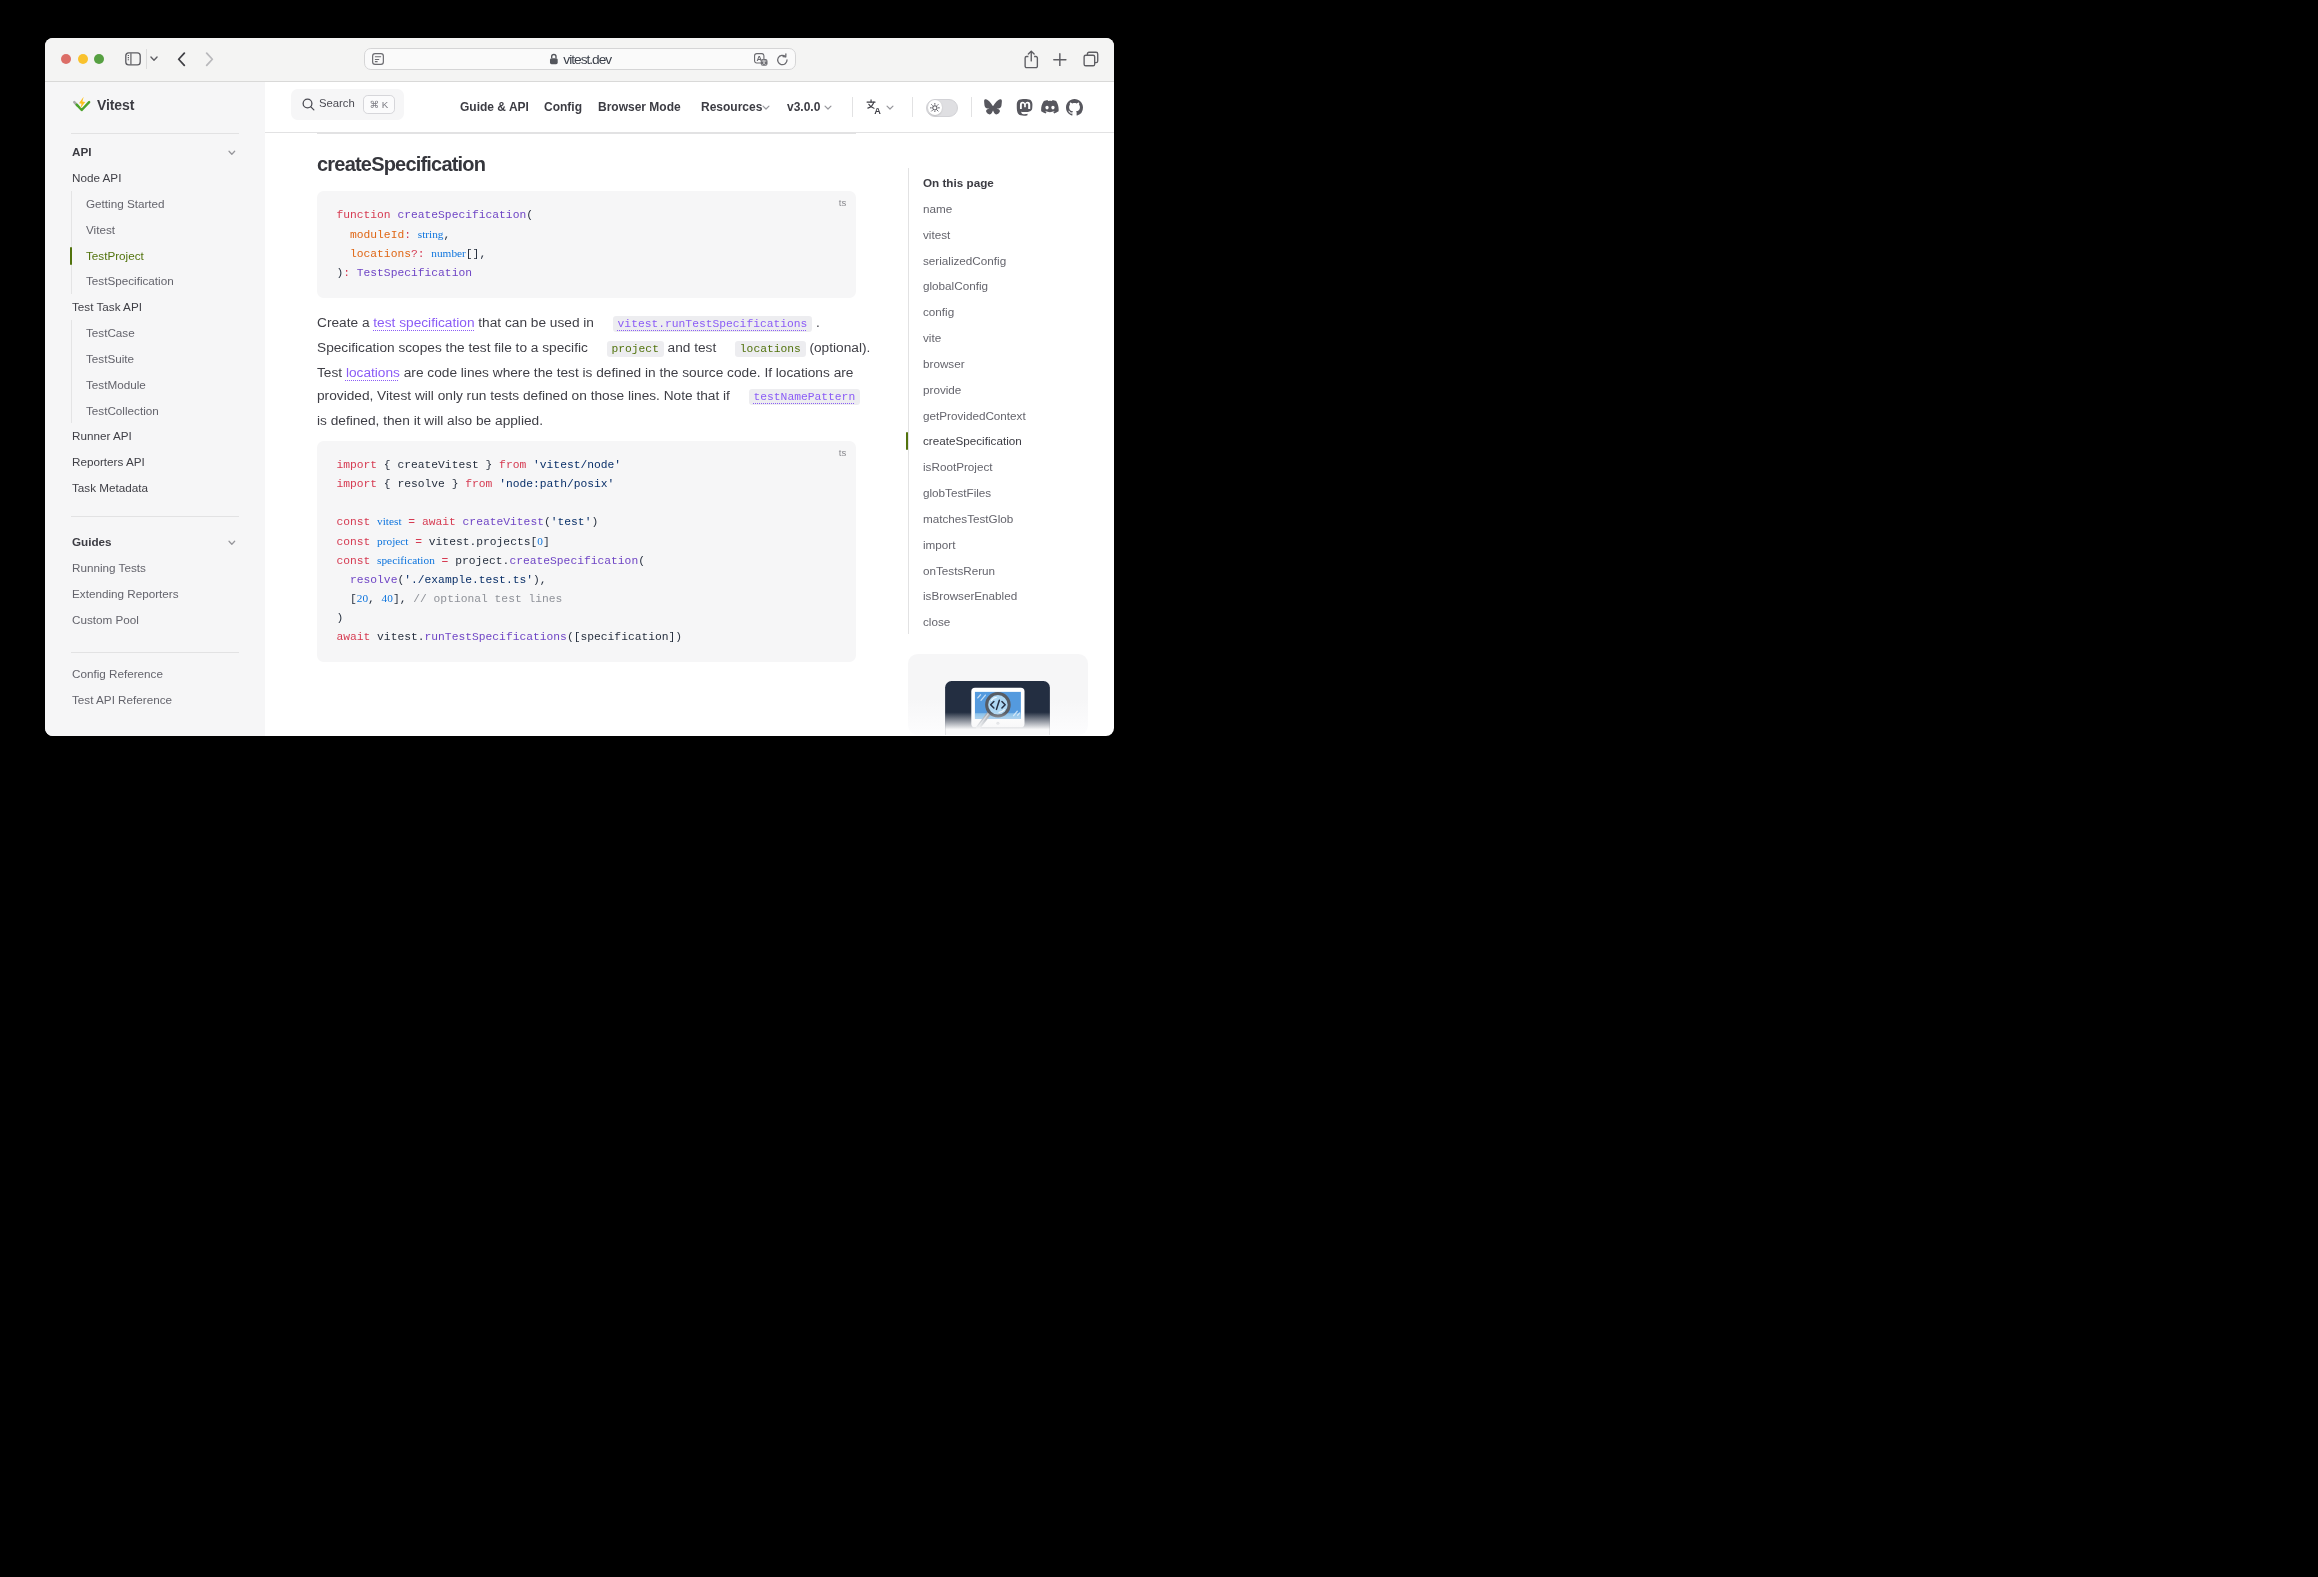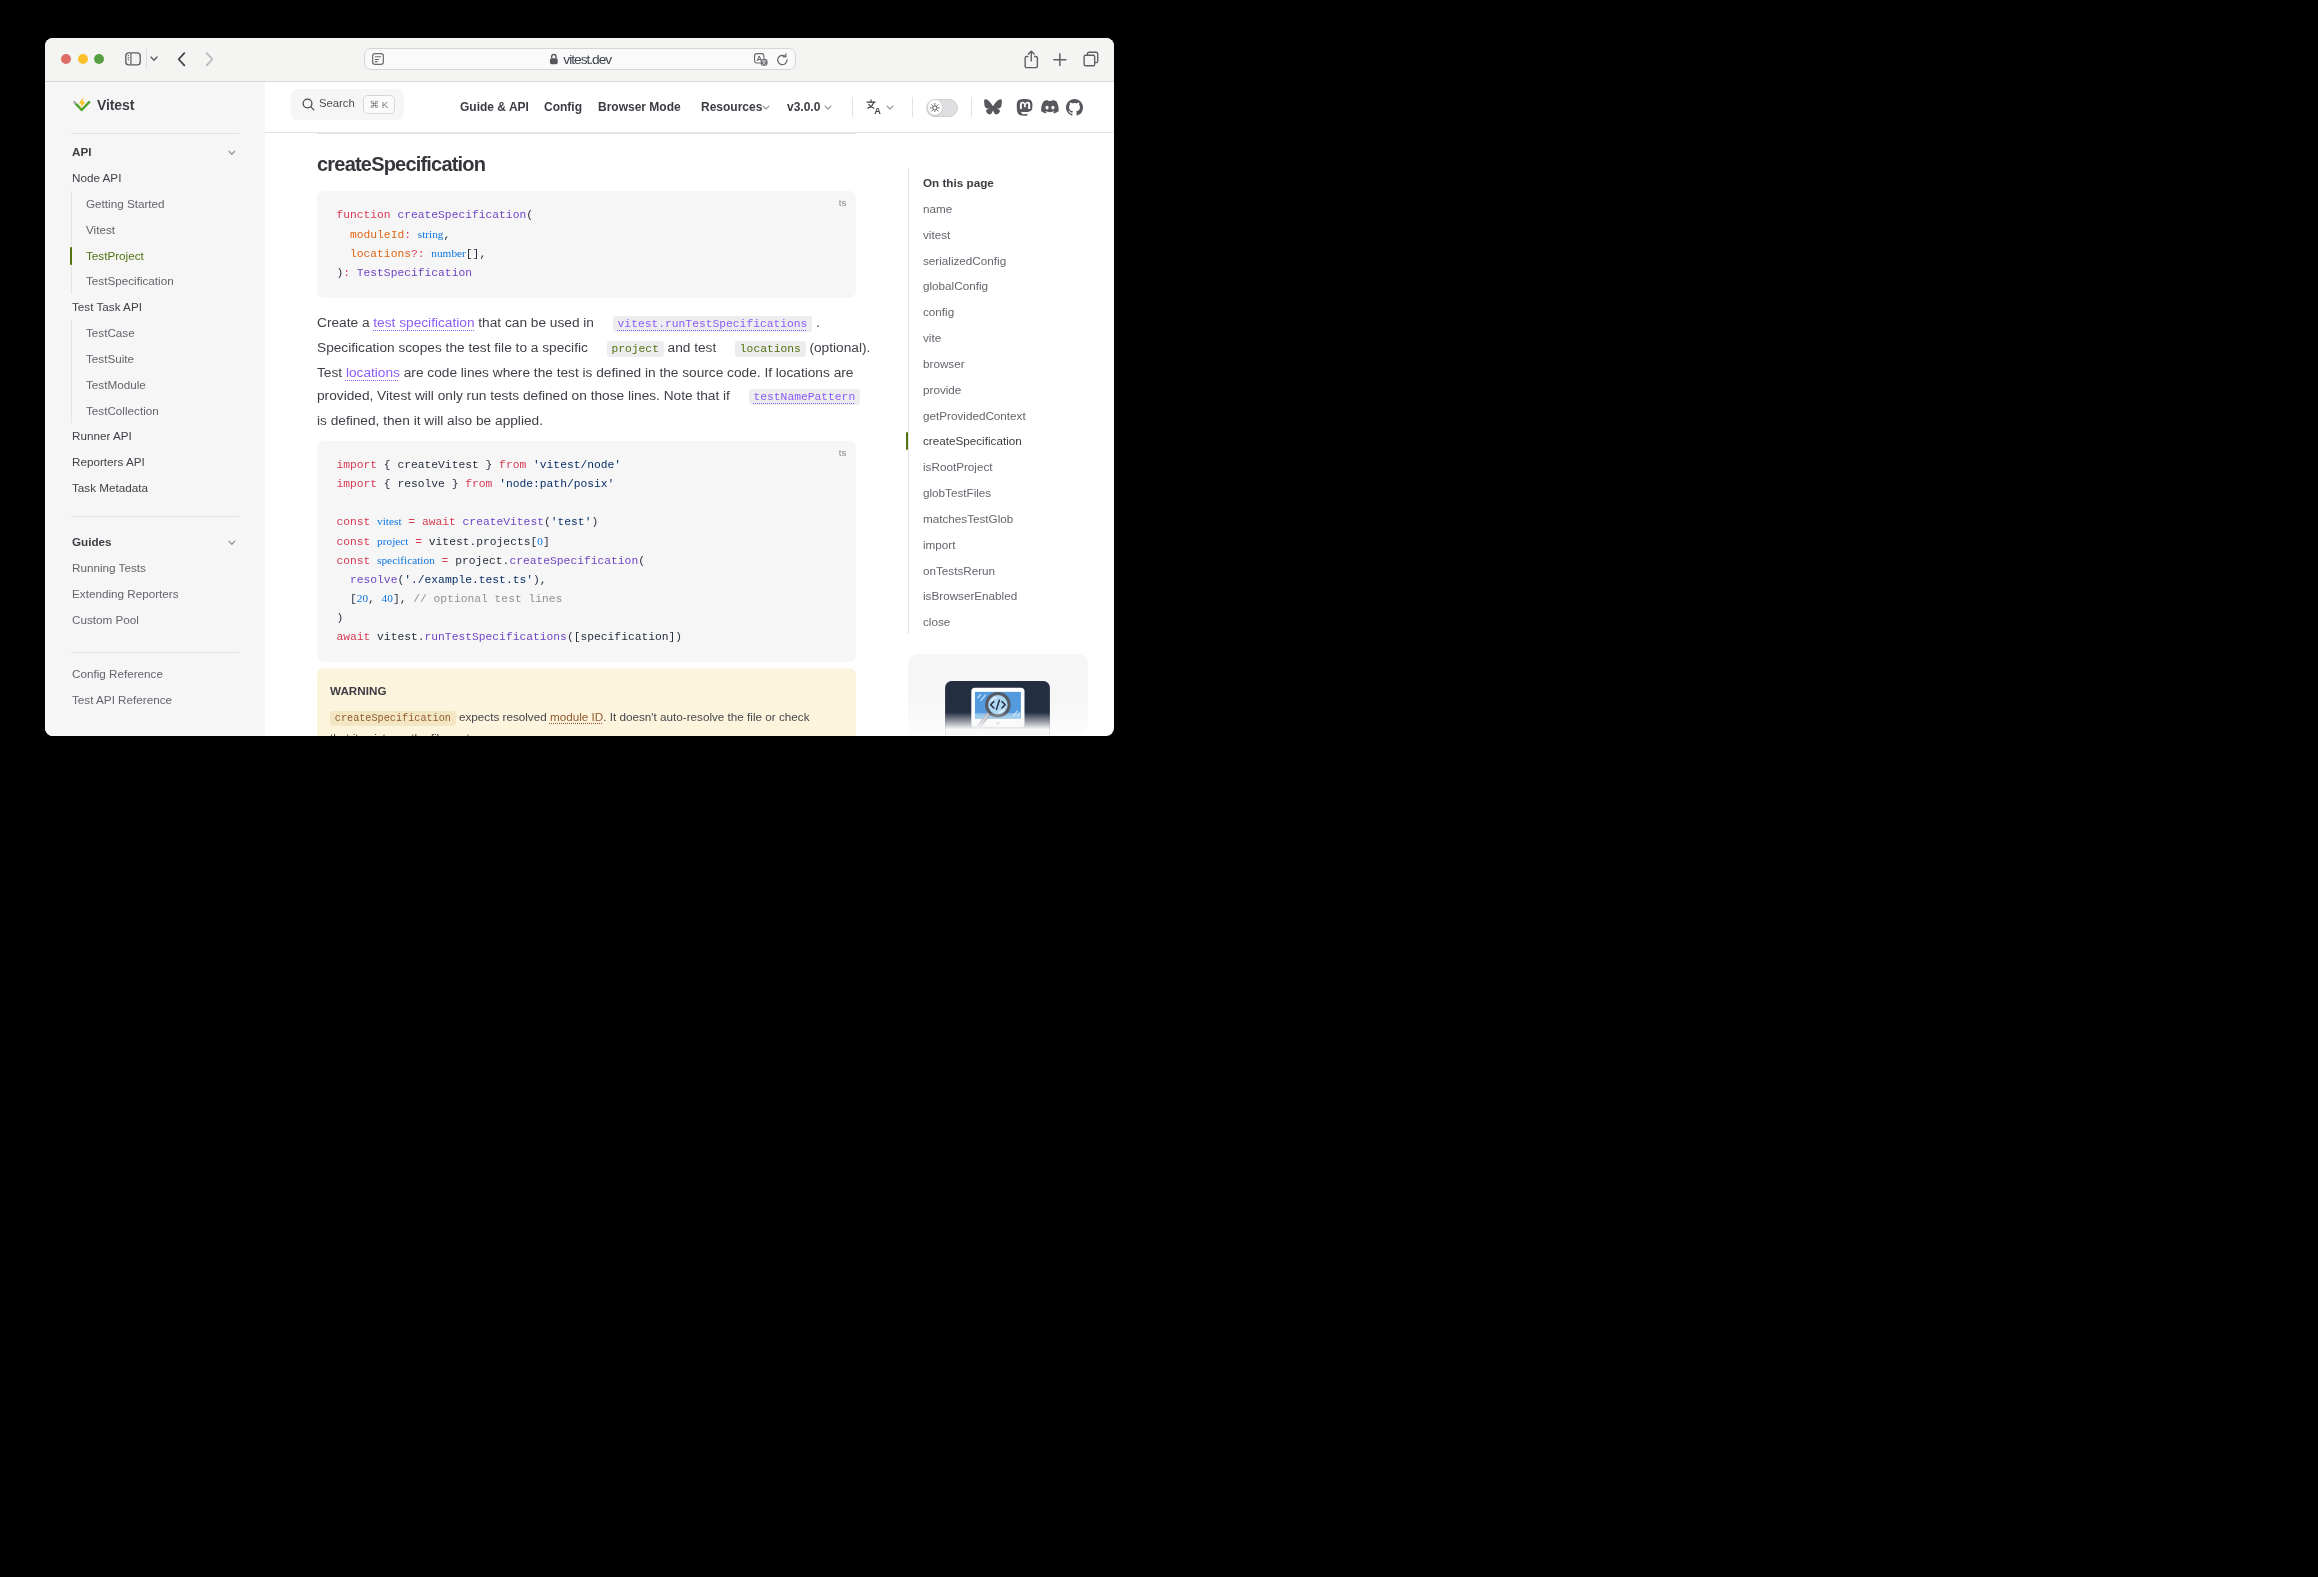--- a/index.html
+++ b/index.html
@@ -290,21 +290,20 @@
 <span class="k">import</span> { resolve } <span class="k">from</span> <span class="s">'node:path/posix'</span>
 
 <span class="k">const</span> <span class="b">vitest</span> <span class="k">=</span> <span class="k">await</span> <span class="f">createVitest</span>(<span class="s">'test'</span>)
 <span class="k">const</span> <span class="b">project</span> <span class="k">=</span> vitest.projects[<span class="b">0</span>]
 <span class="k">const</span> <span class="b">specification</span> <span class="k">=</span> project.<span class="f">createSpecification</span>(
   <span class="f">resolve</span>(<span class="s">'./example.test.ts'</span>),
   [<span class="b">20</span>, <span class="b">40</span>], <span class="cm">// optional test lines</span>
 )
 <span class="k">await</span> vitest.<span class="f">runTestSpecifications</span>([specification])</div>
 
-    <div class="abs cw warn"><span class="wt">WARNING</span><span class="wic">createSpecification</span> expects resolved <span class="wlink">module ID</span>. It doesn't auto-resolve the file or check<br>that it exists on the file system.</div>
 
     <div class="aside-line"></div>
     <div class="amark"></div>
     <div class="aitem hd" style="top:88px">On this page</div>
     <div class="aitem" style="top:114px">name</div>
     <div class="aitem" style="top:140px">vitest</div>
     <div class="aitem" style="top:166px">serializedConfig</div>
     <div class="aitem" style="top:191px">globalConfig</div>
     <div class="aitem" style="top:217px">config</div>
     <div class="aitem" style="top:243px">vite</div>

